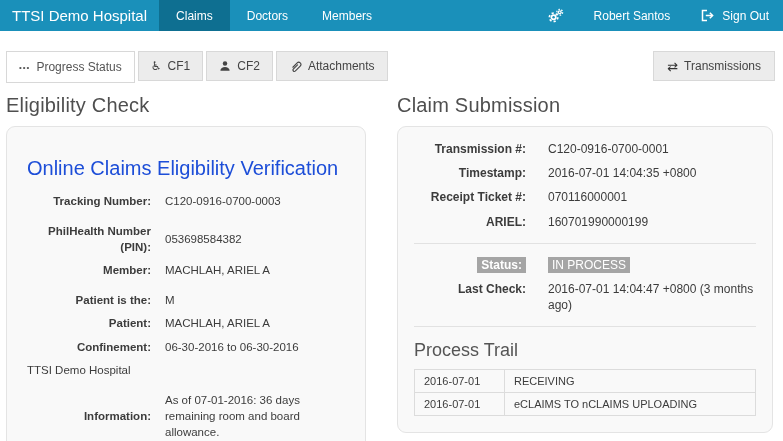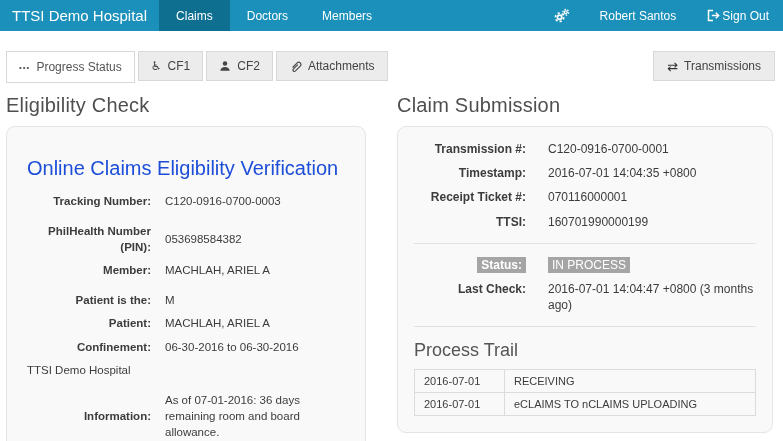--- a/index.html
+++ b/index.html
@@ -9,21 +9,21 @@
     font-family:"Liberation Sans","DejaVu Sans",sans-serif; color:#3c3c3c;
   }
   
   .navbar { height:31px; background:#1a90ba; display:flex; align-items:stretch; color:#fff; }
   .brand { padding:0 12px; display:flex; align-items:center; font-size:15px; white-space:nowrap; cursor:pointer; }
   .nav-item { padding:0 17px; display:flex; align-items:center; font-size:12px; cursor:pointer; }
   .nav-item.active { background:#0e6f91; }
   .nav-right { margin-left:auto; display:flex; align-items:stretch; }
   .nav-iconbtn { padding:0 14px; display:flex; align-items:center; cursor:pointer; }
   .nav-user { padding:0 16px; display:flex; align-items:center; font-size:12px; cursor:pointer; }
-  .nav-signout { padding:0 14px; display:flex; align-items:center; gap:2px; font-size:12px; cursor:pointer; }
+  .nav-signout { padding:0 14px; display:flex; align-items:center; gap:8px; font-size:12px; cursor:pointer; }
   
   .tabs-row { margin:20px 8px 0 6px; display:flex; position:relative; height:32px; }
   .tab {
     border:1px solid #d8d8d8; background:#ececec; padding:0 12px; height:30px;
     display:flex; align-items:center; gap:6px; font-size:12px; color:#444;
     margin-right:3px; cursor:pointer; white-space:nowrap;
   }
   .tab.active { background:#fff; height:32px; color:#555; }
   .tab-ellipsis { font-size:8px; letter-spacing:1px; color:#555; }
   .tab-glyph { font-size:12px; color:#444; }
@@ -180,21 +180,21 @@
         </div>
         <div class="crow">
           <div class="lbl">Timestamp:</div>
           <div class="val">2016-07-01 14:04:35 +0800</div>
         </div>
         <div class="crow">
           <div class="lbl">Receipt Ticket #:</div>
           <div class="val">070116000001</div>
         </div>
         <div class="crow">
-          <div class="lbl">TTSI:</div>
+          <div class="lbl">ARIEL:</div>
           <div class="val">160701990000199</div>
         </div>
 
         <hr class="divider">
 
         <div class="crow">
           <div class="lbl-hl"><span class="hl">Status:</span></div>
           <div class="val"><span class="hl">IN PROCESS</span></div>
         </div>
         <div class="crow">

